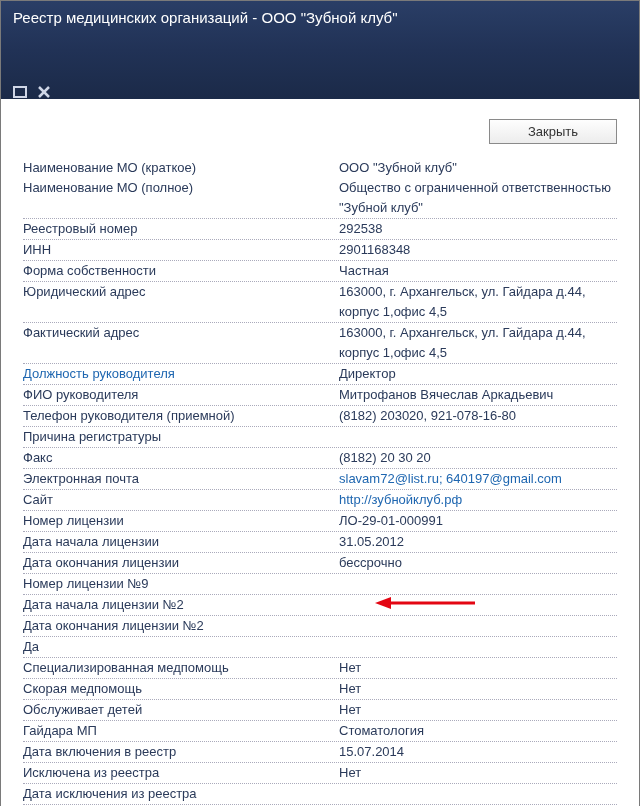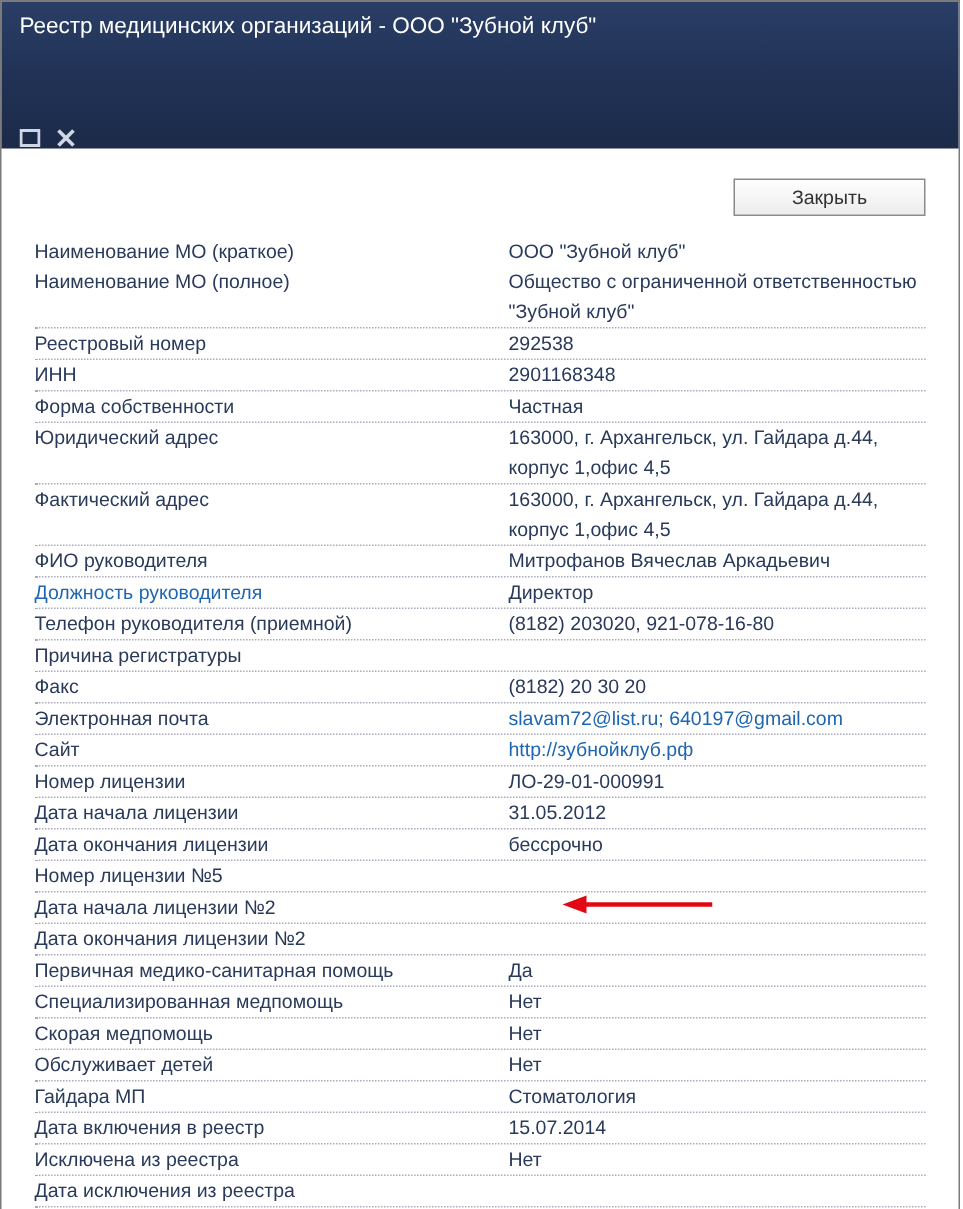--- a/index.html
+++ b/index.html
@@ -73,26 +73,26 @@
         </div>
       <div class="row rule">
           <div class="label">Юридический адрес</div>
           <div class="value">163000, г. Архангельск, ул. Гайдара д.44, корпус 1,офис 4,5</div>
         </div>
       <div class="row rule">
           <div class="label">Фактический адрес</div>
           <div class="value">163000, г. Архангельск, ул. Гайдара д.44, корпус 1,офис 4,5</div>
         </div>
       <div class="row rule">
+          <div class="label linklike">Должность руководителя</div>
+          <div class="value">Директор</div>
+        </div>
+      <div class="row rule">
           <div class="label">ФИО руководителя</div>
           <div class="value">Митрофанов Вячеслав Аркадьевич</div>
-        </div>
-      <div class="row rule">
-          <div class="label linklike">Должность руководителя</div>
-          <div class="value">Директор</div>
         </div>
       <div class="row rule">
           <div class="label">Телефон руководителя (приемной)</div>
           <div class="value">(8182) 203020, 921-078-16-80</div>
         </div>
       <div class="row rule">
           <div class="label">Причина регистратуры</div>
           <div class="value"></div>
         </div>
       <div class="row rule">
@@ -113,33 +113,32 @@
         </div>
       <div class="row rule">
           <div class="label">Дата начала лицензии</div>
           <div class="value">31.05.2012</div>
         </div>
       <div class="row rule">
           <div class="label">Дата окончания лицензии</div>
           <div class="value">бессрочно</div>
         </div>
       <div class="row rule">
-          <div class="label">Номер лицензии №5</div>
+          <div class="label">Номер лицензии №9</div>
           <div class="value"></div>
         </div>
       <div class="row rule">
           <div class="label">Дата начала лицензии №2</div>
           <div class="value"></div>
         </div>
       <div class="row rule">
           <div class="label">Дата окончания лицензии №2</div>
           <div class="value"></div>
         </div>
       <div class="row rule">
-          <div class="label">Первичная медико-санитарная помощь</div>
           <div class="value">Да</div>
         </div>
       <div class="row rule">
           <div class="label">Специализированная медпомощь</div>
           <div class="value">Нет</div>
         </div>
       <div class="row rule">
           <div class="label">Скорая медпомощь</div>
           <div class="value">Нет</div>
         </div>

